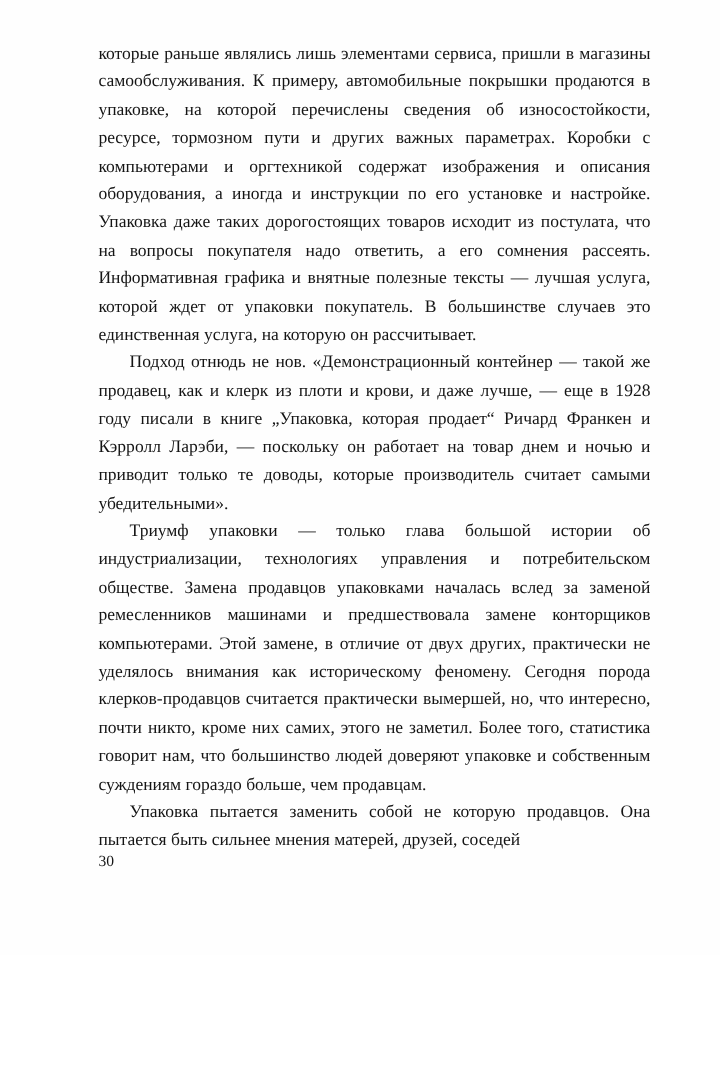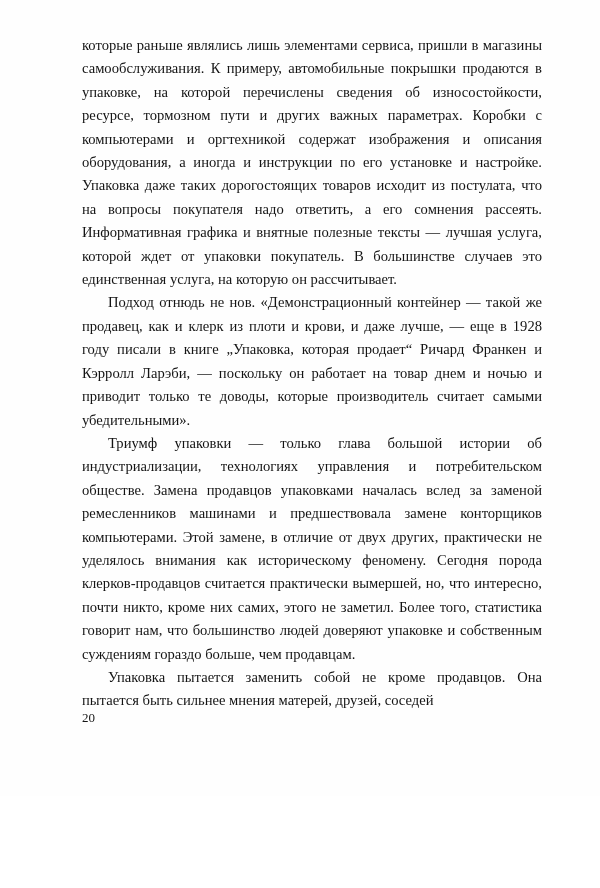--- a/index.html
+++ b/index.html
@@ -50,16 +50,16 @@
   }
 </style>
 </head>
 <body>
 
 <div class="page">
   <div class="text-block">
     <p class="para no-indent">которые раньше являлись лишь элементами сервиса, пришли в магазины самообслуживания. К примеру, автомобильные покрышки продаются в упаковке, на которой перечислены сведения об износостойкости, ресурсе, тормозном пути и других важных параметрах. Коробки с компьютерами и оргтехникой содержат изображения и описания оборудования, а иногда и инструкции по его установке и настройке. Упаковка даже таких дорогостоящих товаров исходит из постулата, что на вопросы покупателя надо ответить, а его сомнения рассеять. Информативная графика и внятные полезные тексты — лучшая услуга, которой ждет от упаковки покупатель. В большинстве случаев это единственная услуга, на которую он рассчитывает.</p>
     <p class="para">Подход отнюдь не нов. «Демонстрационный контейнер — такой же продавец, как и клерк из плоти и крови, и даже лучше, — еще в 1928 году писали в книге „Упаковка, которая продает“ Ричард Франкен и Кэрролл Ларэби, — поскольку он работает на товар днем и ночью и приводит только те доводы, которые производитель считает самыми убедительными».</p>
     <p class="para">Триумф упаковки — только глава большой истории об индустриализации, технологиях управления и потребительском обществе. Замена продавцов упаковками началась вслед за заменой ремесленников машинами и предшествовала замене конторщиков компьютерами. Этой замене, в отличие от двух других, практически не уделялось внимания как историческому феномену. Сегодня порода клерков-продавцов считается практически вымершей, но, что интересно, почти никто, кроме них самих, этого не заметил. Более того, статистика говорит нам, что большинство людей доверяют упаковке и собственным суждениям гораздо больше, чем продавцам.</p>
-    <p class="para">Упаковка пытается заменить собой не кроме продавцов. Она пытается быть сильнее мнения матерей, друзей, соседей</p>
+    <p class="para">Упаковка пытается заменить собой не которую продавцов. Она пытается быть сильнее мнения матерей, друзей, соседей</p>
   </div>
-  <div class="page-number">20</div>
+  <div class="page-number">30</div>
 </div>
 
 </body></html>

